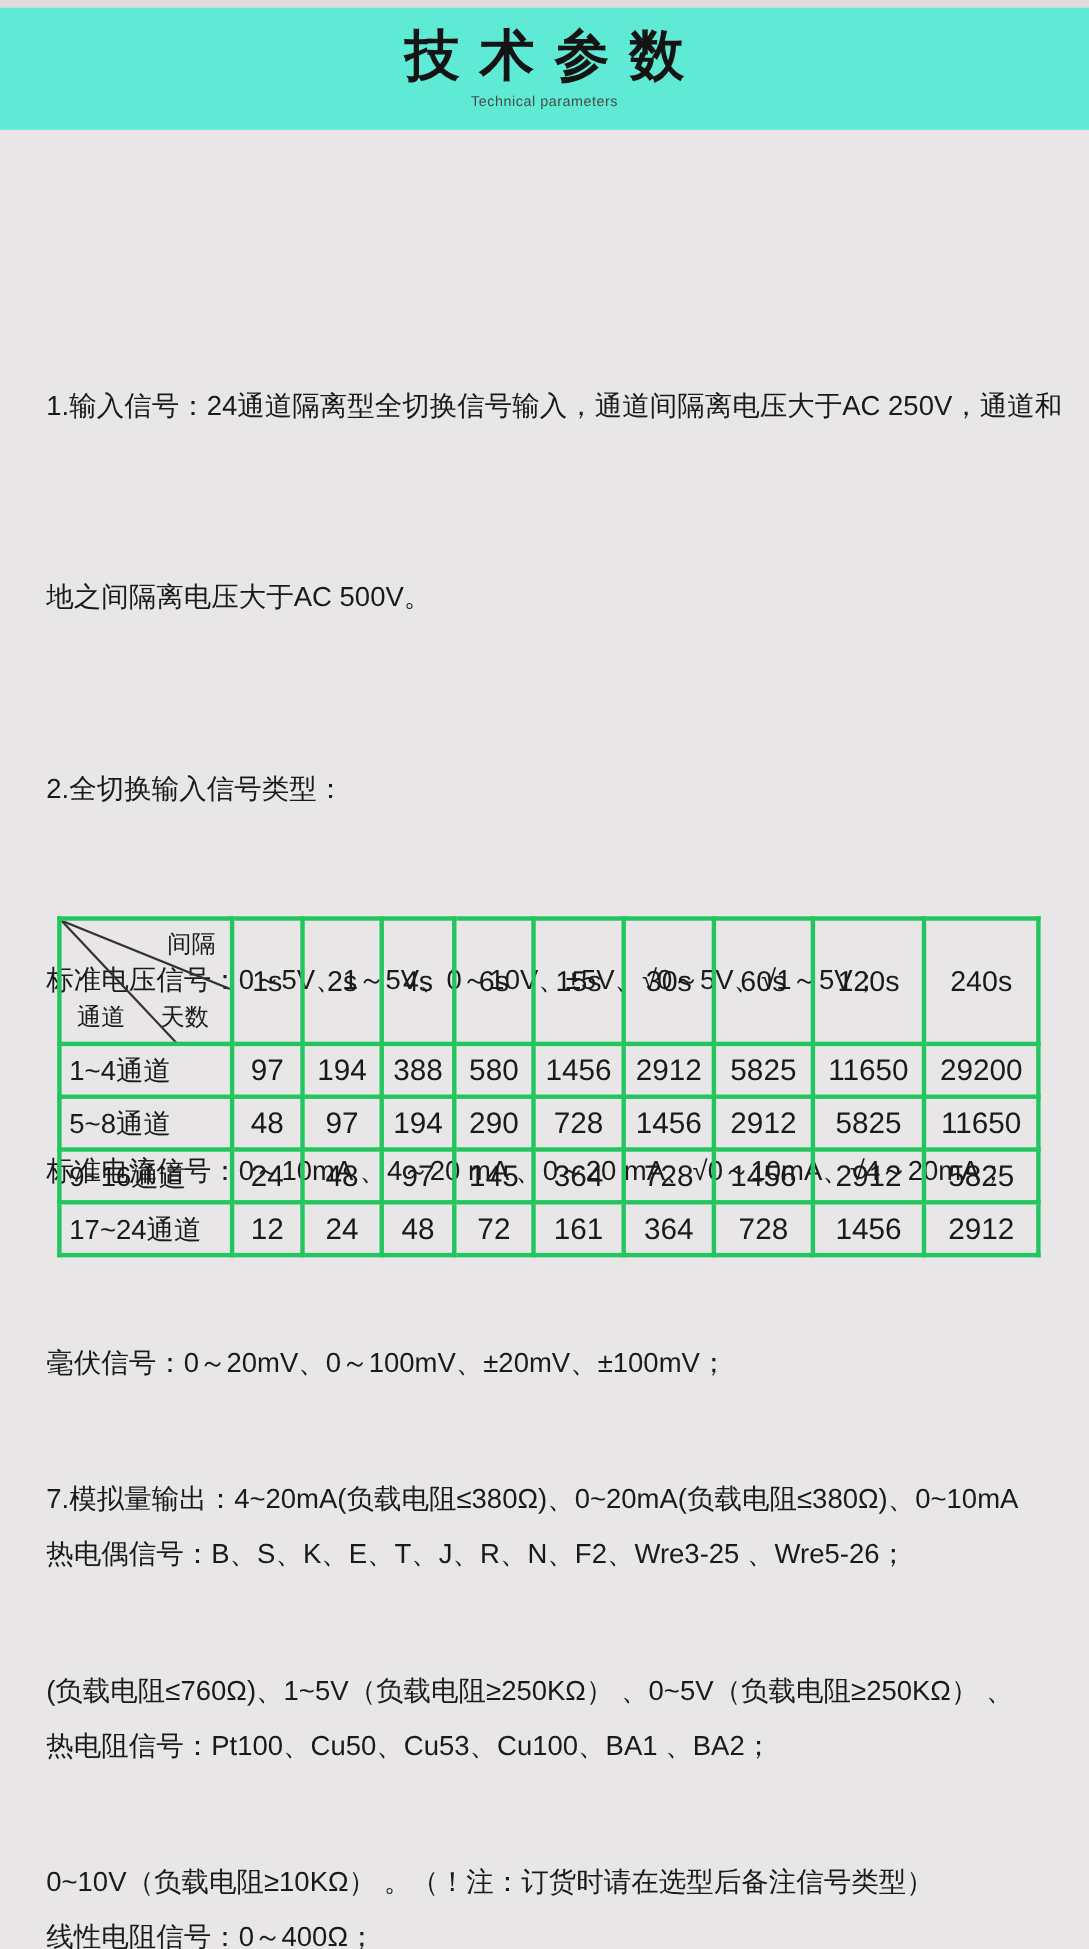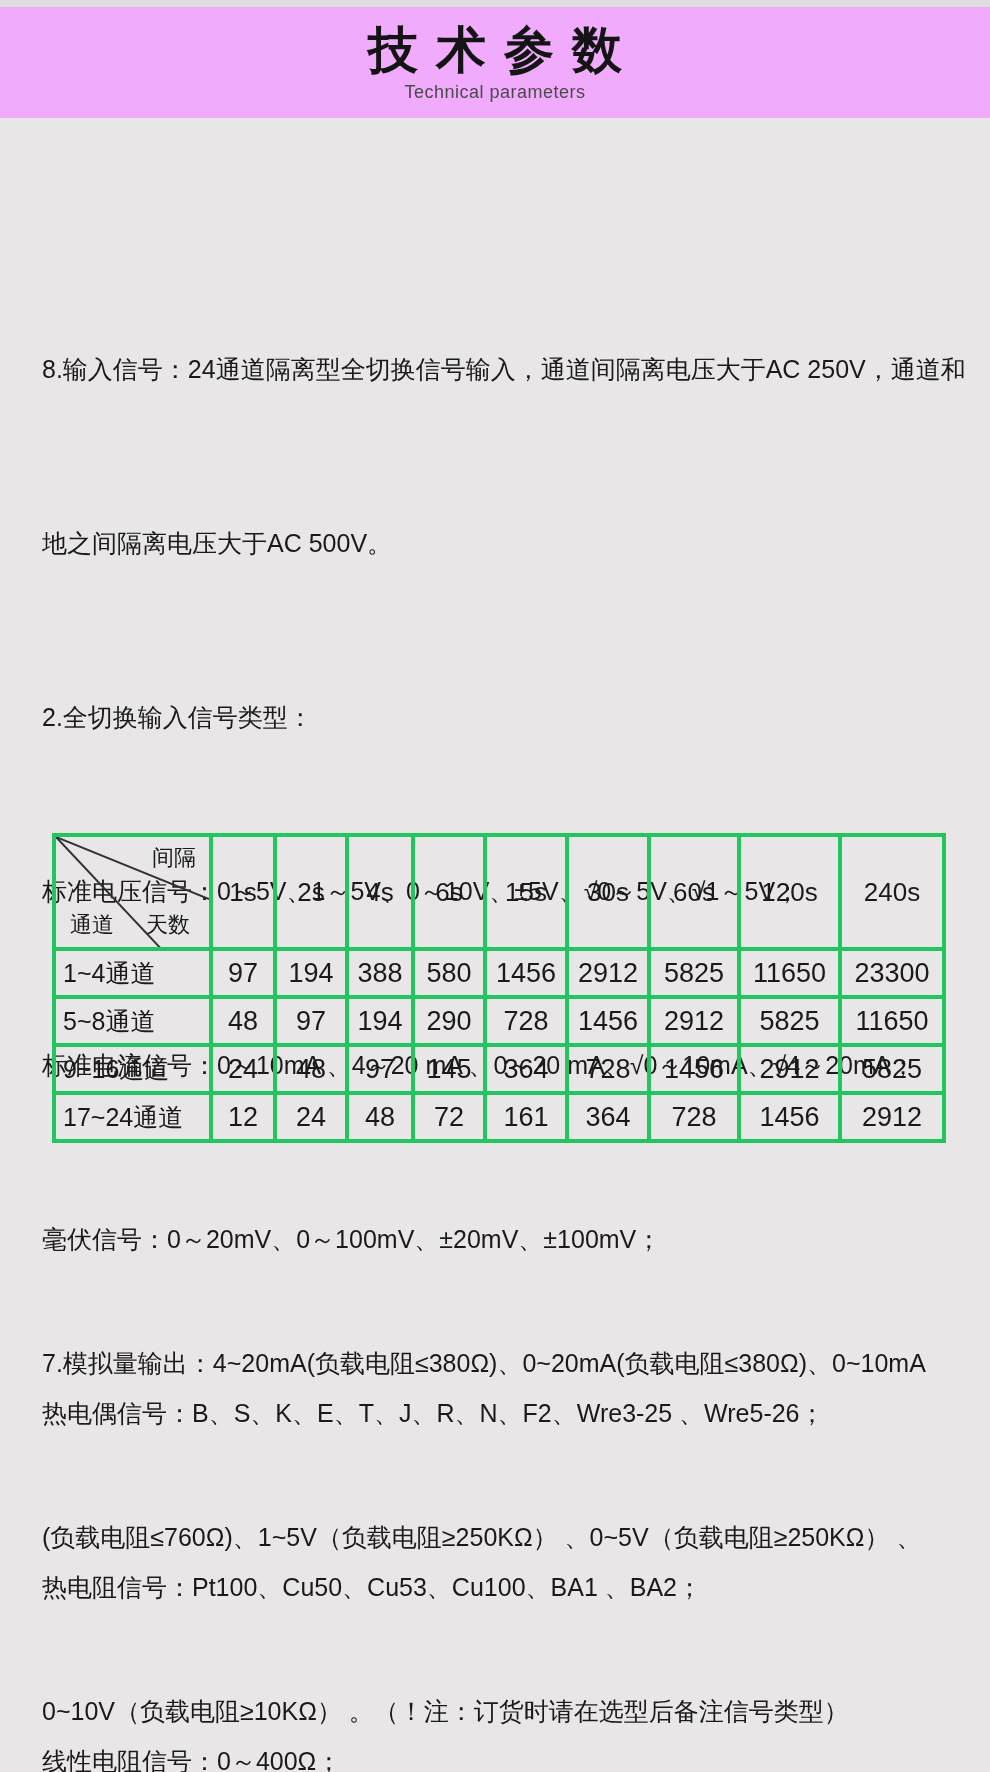--- a/index.html
+++ b/index.html
@@ -5,29 +5,29 @@
   html, body { margin: 0; padding: 0; background: #e8e6e7; }
   .page {
     position: relative; width: 990px; height: 1772px;
     background: #e8e6e7; overflow: hidden;
     font-family: "Liberation Sans", "DejaVu Sans", sans-serif;
     color: #1a1a1a;
   }
   .top-strip { position: absolute; top: 0; left: 0; right: 0; height: 7px; background: #dedcdd; }
   .band {
     position: absolute; top: 7px; left: 0; right: 0; height: 111px;
-    background: #f0abfc; text-align: center;
+    background: #5eead4; text-align: center;
   }
   .band h1 {
     margin: 0; padding-top: 17px; padding-left: 18px;
     font-size: 50px; line-height: 52px; font-weight: 800;
     letter-spacing: 18px; color: #141414;
   }
   .band .subtitle {
-    margin-top: 5px; font-size: 18px; line-height: 22px;
+    margin-top: 5px; font-size: 13px; line-height: 22px;
     color: #4b494a; letter-spacing: 0.5px; font-weight: 400;
   }
   .spec {
     position: absolute; left: 42px; width: 910px;
     font-size: 25px; line-height: 43.5px; font-weight: 500;
     white-space: pre; overflow: visible;
   }
   .spec.upper { top: 174px; }
   .spec.lower { top: 1168px; }
   .spec .line { height: 43.5px; }
@@ -60,21 +60,21 @@
   <div class="top-strip"></div>
 
   <header class="band">
     <h1>技术参数</h1>
     <div class="subtitle">Technical parameters</div>
   </header>
 
   <div class="spec upper">
     
   
-      <div class="line">8.输入信号：24通道隔离型全切换信号输入，通道间隔离电压大于AC 250V，通道和</div>
+      <div class="line">1.输入信号：24通道隔离型全切换信号输入，通道间隔离电压大于AC 250V，通道和</div>
     
       <div class="line">地之间隔离电压大于AC 500V。</div>
     
       <div class="line">2.全切换输入信号类型：</div>
     
       <div class="line">标准电压信号：0～5V、1～5V、0～10V、±5V、√0～5V、√1～5V；</div>
     
       <div class="line">标准电流信号：0～10mA 、4～20 mA 、0～20 mA、√0～10mA、√4～20mA；</div>
     
       <div class="line">毫伏信号：0～20mV、0～100mV、±20mV、±100mV；</div>
@@ -147,21 +147,21 @@
         <tr>
           <td class="row-label">1~4通道</td>
           <td>97</td>
           <td>194</td>
           <td>388</td>
           <td>580</td>
           <td>1456</td>
           <td>2912</td>
           <td>5825</td>
           <td>11650</td>
-          <td>23300</td>
+          <td>29200</td>
         </tr>
 
         <tr>
           <td class="row-label">5~8通道</td>
           <td>48</td>
           <td>97</td>
           <td>194</td>
           <td>290</td>
           <td>728</td>
           <td>1456</td>

